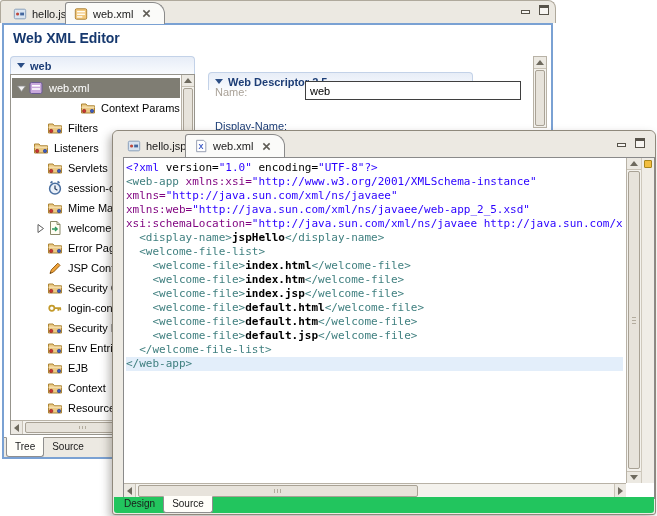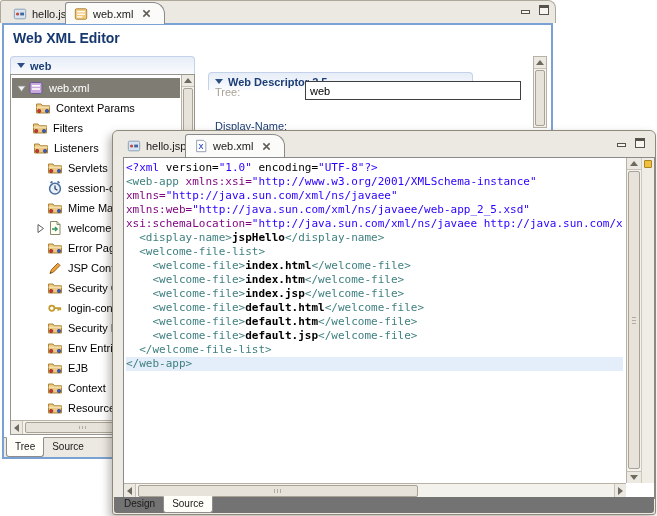--- a/index.html
+++ b/index.html
@@ -73,21 +73,21 @@
   .c-tag  { color:#3F7F7F; }
   .c-attr { color:#7F007F; }
   .c-val  { color:#2A00FF; }
   .c-text { color:#000; font-weight:bold; }
   .c-plain{ color:#000; }
 
   .fw-vscroll { position:absolute; right:13px; top:0; bottom:15px; width:15px; border-left:1px solid #B8B2A6; }
   .fw-ruler { position:absolute; right:0; top:0; bottom:15px; width:13px; background:#F0EDE7; border-left:1px solid #CFC9BD; }
   .ruler-marker { position:absolute; top:2px; left:2px; width:8px; height:8px; background:#F2BE3F; border:1px solid #A8861D; border-radius:1px; }
   .fw-hscroll { position:absolute; left:0; right:28px; bottom:0; height:15px; border-top:1px solid #B8B2A6; }
-  .fw-bottom { position:absolute; left:1px; right:1px; bottom:1px; height:16px; background:#737373; display:flex; align-items:stretch; border-radius:0 0 3px 3px; }
+  .fw-bottom { position:absolute; left:1px; right:1px; bottom:1px; height:16px; background:#22c55e; display:flex; align-items:stretch; border-radius:0 0 3px 3px; }
   .fw-bottom .mini-tab { padding-top:1px; }
 </style>
 </head>
 <body>
 
 <svg width="0" height="0" style="position:absolute" aria-hidden="true">
   <defs>
     <symbol id="i-jsp" viewBox="0 0 16 16">
       <rect x="1.5" y="2.5" width="13" height="11" rx="1.5" fill="#D9E4F0" stroke="#7E97B5"></rect>
       <circle cx="5.2" cy="8" r="1.8" fill="#C0483C"></circle>
@@ -179,28 +179,28 @@
       <div class="tree-rows" id="bw-tree">
           <div class="tree-row selected" style="padding-left: 4px;">
             <svg class="exp">
               <use href="#i-exp-open" xlink:href="#i-exp-open"></use>
             </svg>
             <svg class="t-icon">
               <use href="#i-webxml" xlink:href="#i-webxml"></use>
             </svg>
             <span class="tree-label">web.xml</span>
           </div>
-          <div class="tree-row" style="padding-left: 11px;">
+          <div class="tree-row" style="padding-left: 40px; margin-left: 16px;">
             <span class="exp"></span>
             <svg class="t-icon">
               <use href="#i-folder" xlink:href="#i-folder"></use>
             </svg>
             <span class="tree-label">Context Params</span>
           </div>
-          <div class="tree-row" style="padding-left: 8px;">
+          <div class="tree-row" style="padding-left: 23px;">
             <span class="exp"></span>
             <svg class="t-icon">
               <use href="#i-folder" xlink:href="#i-folder"></use>
             </svg>
             <span class="tree-label">Filters</span>
           </div>
           <div class="tree-row" style="padding-left: 9px;">
             <span class="exp"></span>
             <svg class="t-icon">
               <use href="#i-folder" xlink:href="#i-folder"></use>
@@ -314,21 +314,21 @@
         <div class="sb-thumb" style="top:1px;bottom:1px;left:14px;width:116px;">
             <span class="grip-h"></span>
           </div>
       </div>
     </div>
 
     <div class="section-header form-header">
       <span class="hdr-arrow"></span>
       <span>Web Descriptor 2.5</span>
     </div>
-    <span class="field-label dim" style="left:211px; top:61px;">Tree:</span>
+    <span class="field-label dim" style="left:211px; top:61px;">Name:</span>
     <input class="field-input" style="left: 301px; top: 56px;" readonly="" value="web">
     <span class="field-label blue" style="left:211px; top:95px;">Display-Name:</span>
 
     <div class="form-vscroll sb">
       <div class="sb-btn" style="left:0;right:0;top:0;height:12px;border-bottom:1px solid #C8C2B6;">
           <span class="tri tri-up"></span>
         </div>
       <div class="sb-thumb" style="left:1px;right:1px;top:13px;bottom:1px;"></div>
     </div>
 

